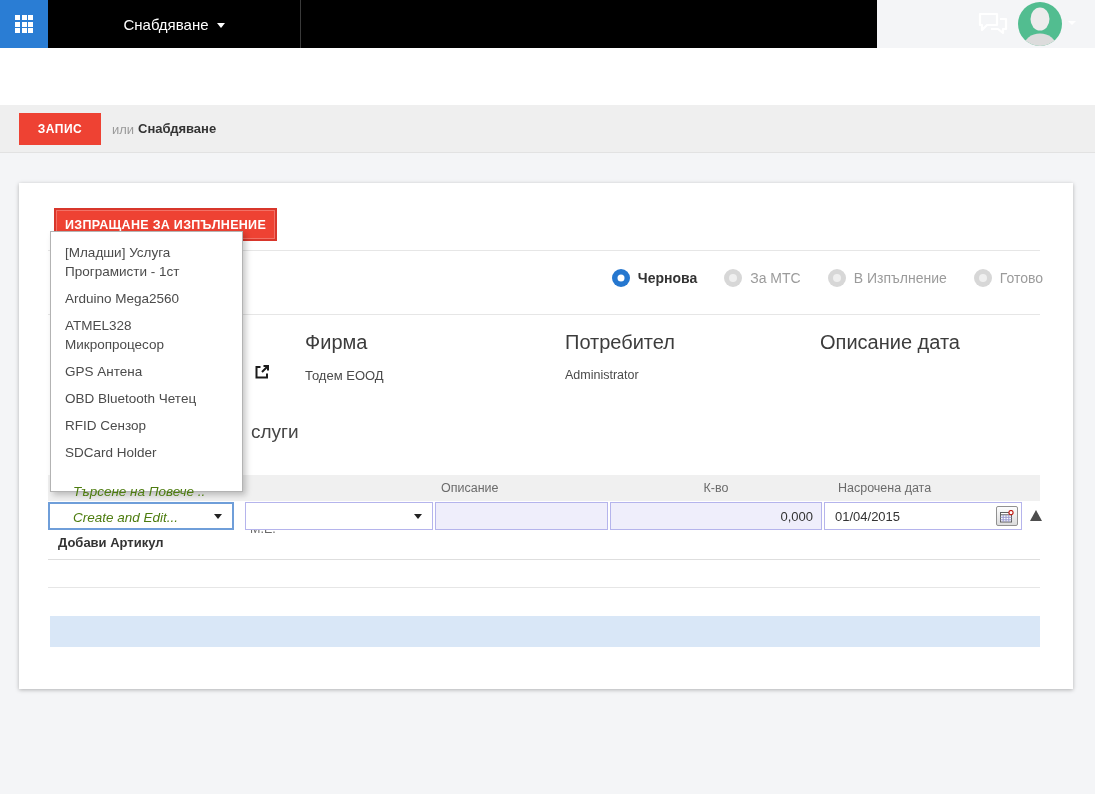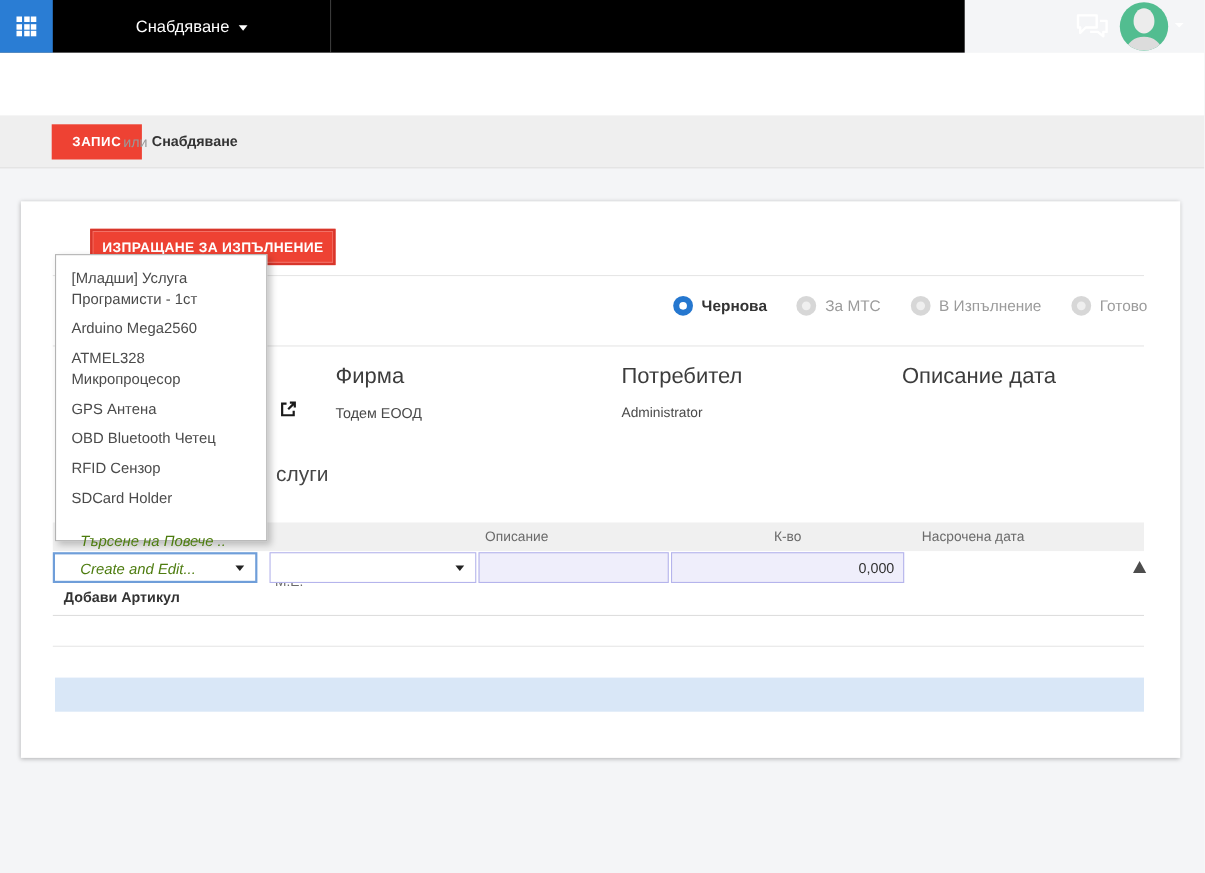--- a/index.html
+++ b/index.html
@@ -22,21 +22,21 @@
   
   .crumb-bar { position:absolute; left:0; top:48px; width:1095px; height:57px; background:#fff; }
   .back-btn { position:absolute; left:19px; top:62px; width:29px; height:29px; border:2.5px solid #171717; border-radius:50%; display:flex; align-items:center; justify-content:center; cursor:pointer; background:#fff; }
   .crumb-text { position:absolute; left:68px; top:68px; font-size:15px; color:#8b8b8b; }
   .crumb-text .parent { color:#8b8b8b; cursor:pointer; }
   .crumb-text .sep { margin:0 8px; color:#8b8b8b; }
   .crumb-text .current { color:#2f2f2f; font-weight:700; }
 
   
   .action-bar { position:absolute; left:0; top:105px; width:1095px; height:48px; background:#efefef; border-bottom:1px solid #e2e2e2; }
-  .btn-red { background:#ee4233; color:#fff; font-weight:700; font-size:12px; letter-spacing:.5px; border:none; cursor:pointer; font-family:"Liberation Sans", sans-serif;margin-left:28px; }
+  .btn-red { background:#ee4233; color:#fff; font-weight:700; font-size:12px; letter-spacing:.5px; border:none; cursor:pointer; font-family:"Liberation Sans", sans-serif; }
   .save-btn { position:absolute; left:19px; top:8px; width:82px; height:32px; }
   .or-label { position:absolute; left:112px; top:122px; font-size:13px; color:#9a9a9a; }
   .discard-btn { position:absolute; left:138px; top:121px; font-size:13px; font-weight:700; color:#333; cursor:pointer; }
 
   
   .card { position:absolute; left:19px; top:183px; width:1054px; height:506px; background:#fff; box-shadow:0 1px 4px rgba(0,0,0,.28); }
   .send-btn { position:absolute; left:35px; top:25px; width:223px; height:33px; border:2px solid #d8362b; box-shadow:inset 0 0 0 1px rgba(255,255,255,.25); font-size:12.5px; letter-spacing:.3px; }
   .hline { position:absolute; left:29px; width:992px; height:1px; background:#e6e6e6; }
 
   
@@ -184,20 +184,35 @@
     <div class="row-cell cell-white" style="left:29px; width:186px; border:2px solid #6f9ed9;">
       <span class="sel-caret" style="top:10px;"></span>
     </div>
     <div class="row-cell cell-white" style="left:226px; width:188px;">
       <span class="sel-caret"></span>
     </div>
     <div class="row-cell" style="left:416px; width:173px;"></div>
     <div class="row-cell" style="left:591px; width:212px;">
       <span class="qty-text">0,000</span>
     </div>
+    <div class="row-cell cell-white" style="left:805px; width:198px;">
+      <span class="date-text">01/04/2015</span>
+      <span class="cal-btn">
+        <svg width="14" height="13" viewBox="0 0 14 13">
+          <rect x="0.5" y="2.5" width="11" height="9.5" fill="#fff" stroke="#5f5f5f"></rect>
+          <line x1="0.5" y1="4.8" x2="11.5" y2="4.8" stroke="#5f5f5f"></line>
+          <line x1="3.2" y1="4.8" x2="3.2" y2="12" stroke="#9a9ad0"></line>
+          <line x1="6" y1="4.8" x2="6" y2="12" stroke="#9a9ad0"></line>
+          <line x1="8.8" y1="4.8" x2="8.8" y2="12" stroke="#9a9ad0"></line>
+          <line x1="0.5" y1="7.3" x2="11.5" y2="7.3" stroke="#9a9ad0"></line>
+          <line x1="0.5" y1="9.8" x2="11.5" y2="9.8" stroke="#9a9ad0"></line>
+          <circle cx="11" cy="2.6" r="2.1" fill="#fff" stroke="#c0140c" stroke-width="1.1"></circle>
+        </svg>
+      </span>
+    </div>
     <div class="warn-tri"></div>
 
     <div class="add-line">Добави Артикул</div>
 
     <div class="hline" style="top:376px; background:#dedede;"></div>
     <div class="hline" style="top:404px; background:#e6e6e6;"></div>
 
     <div class="footer-blue"></div>
   </div>
 

